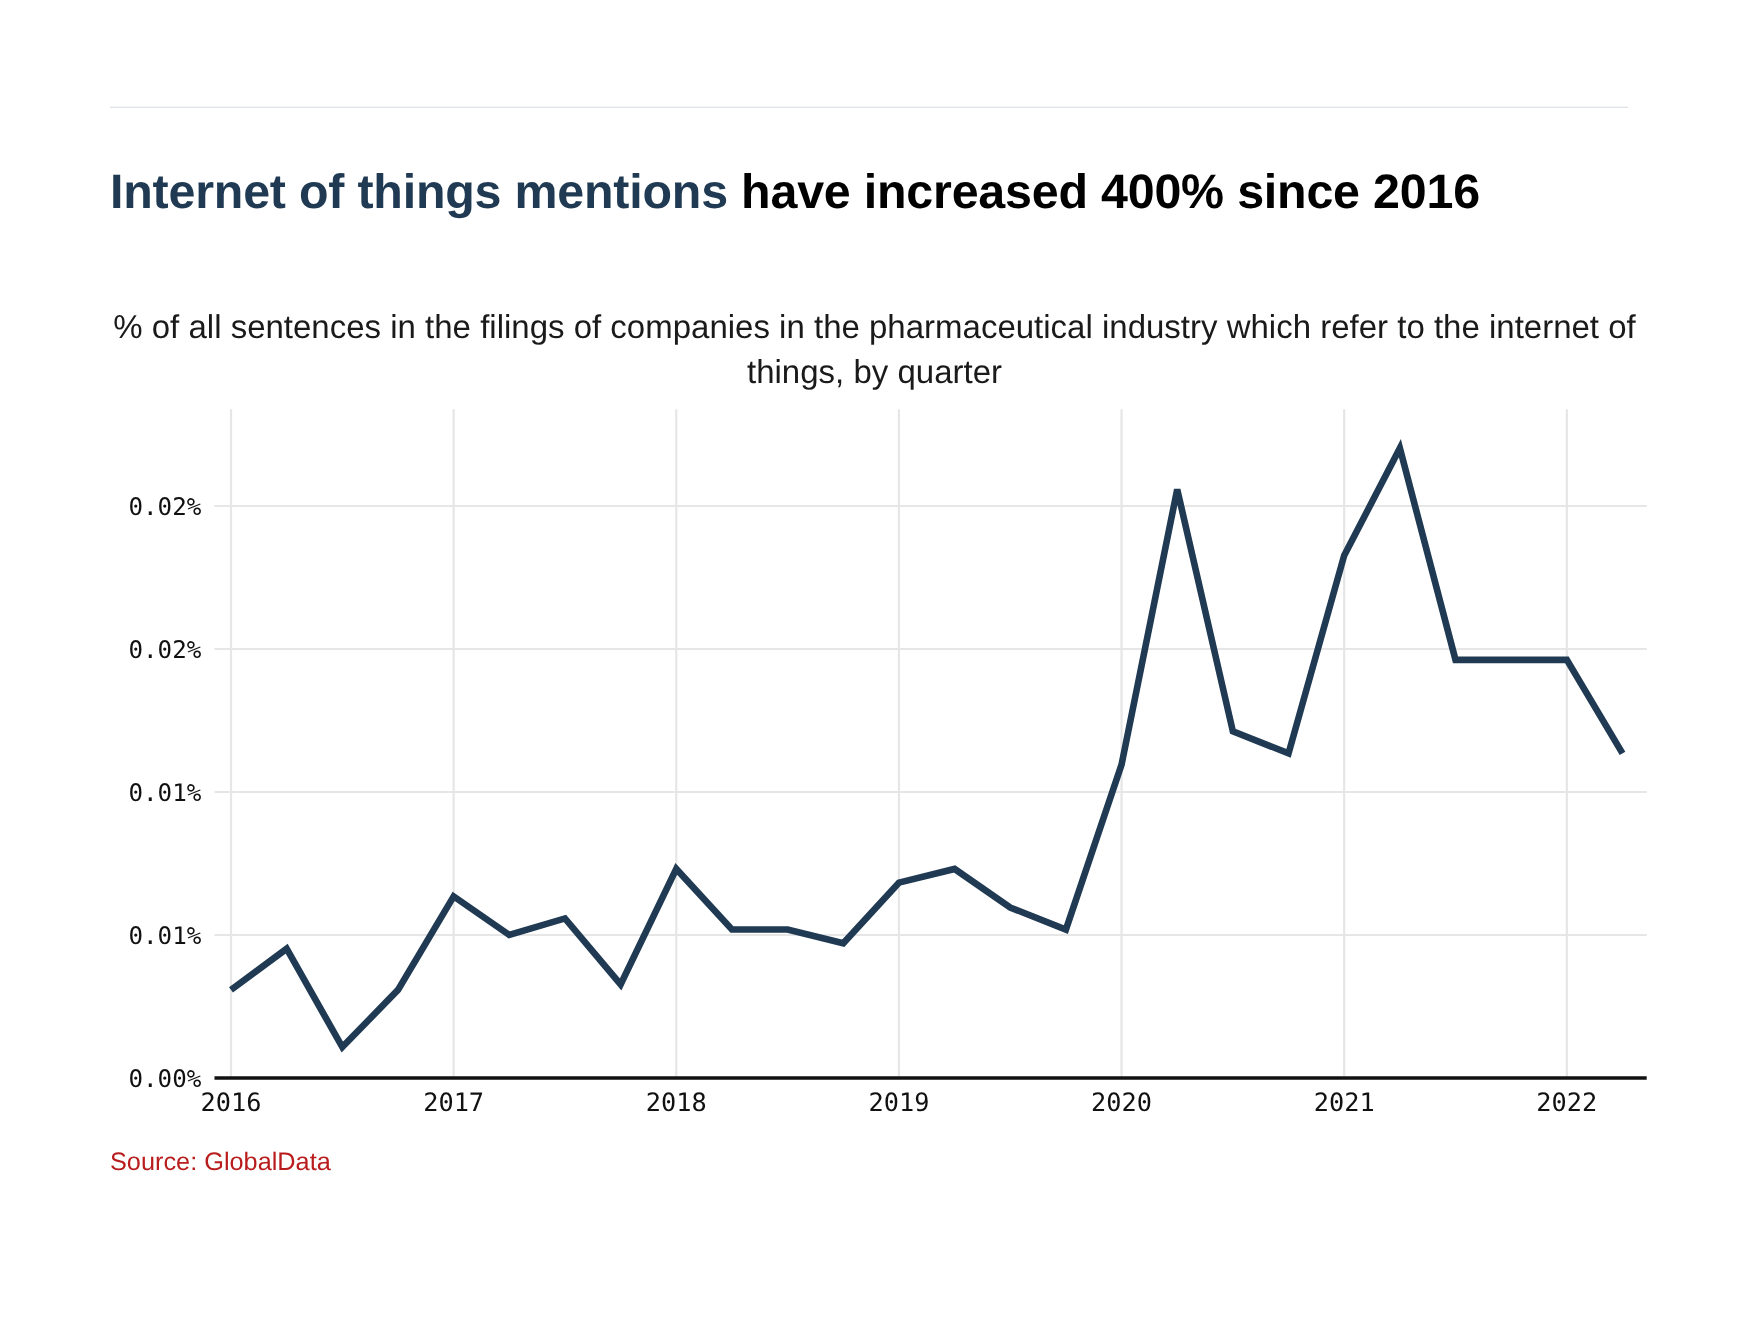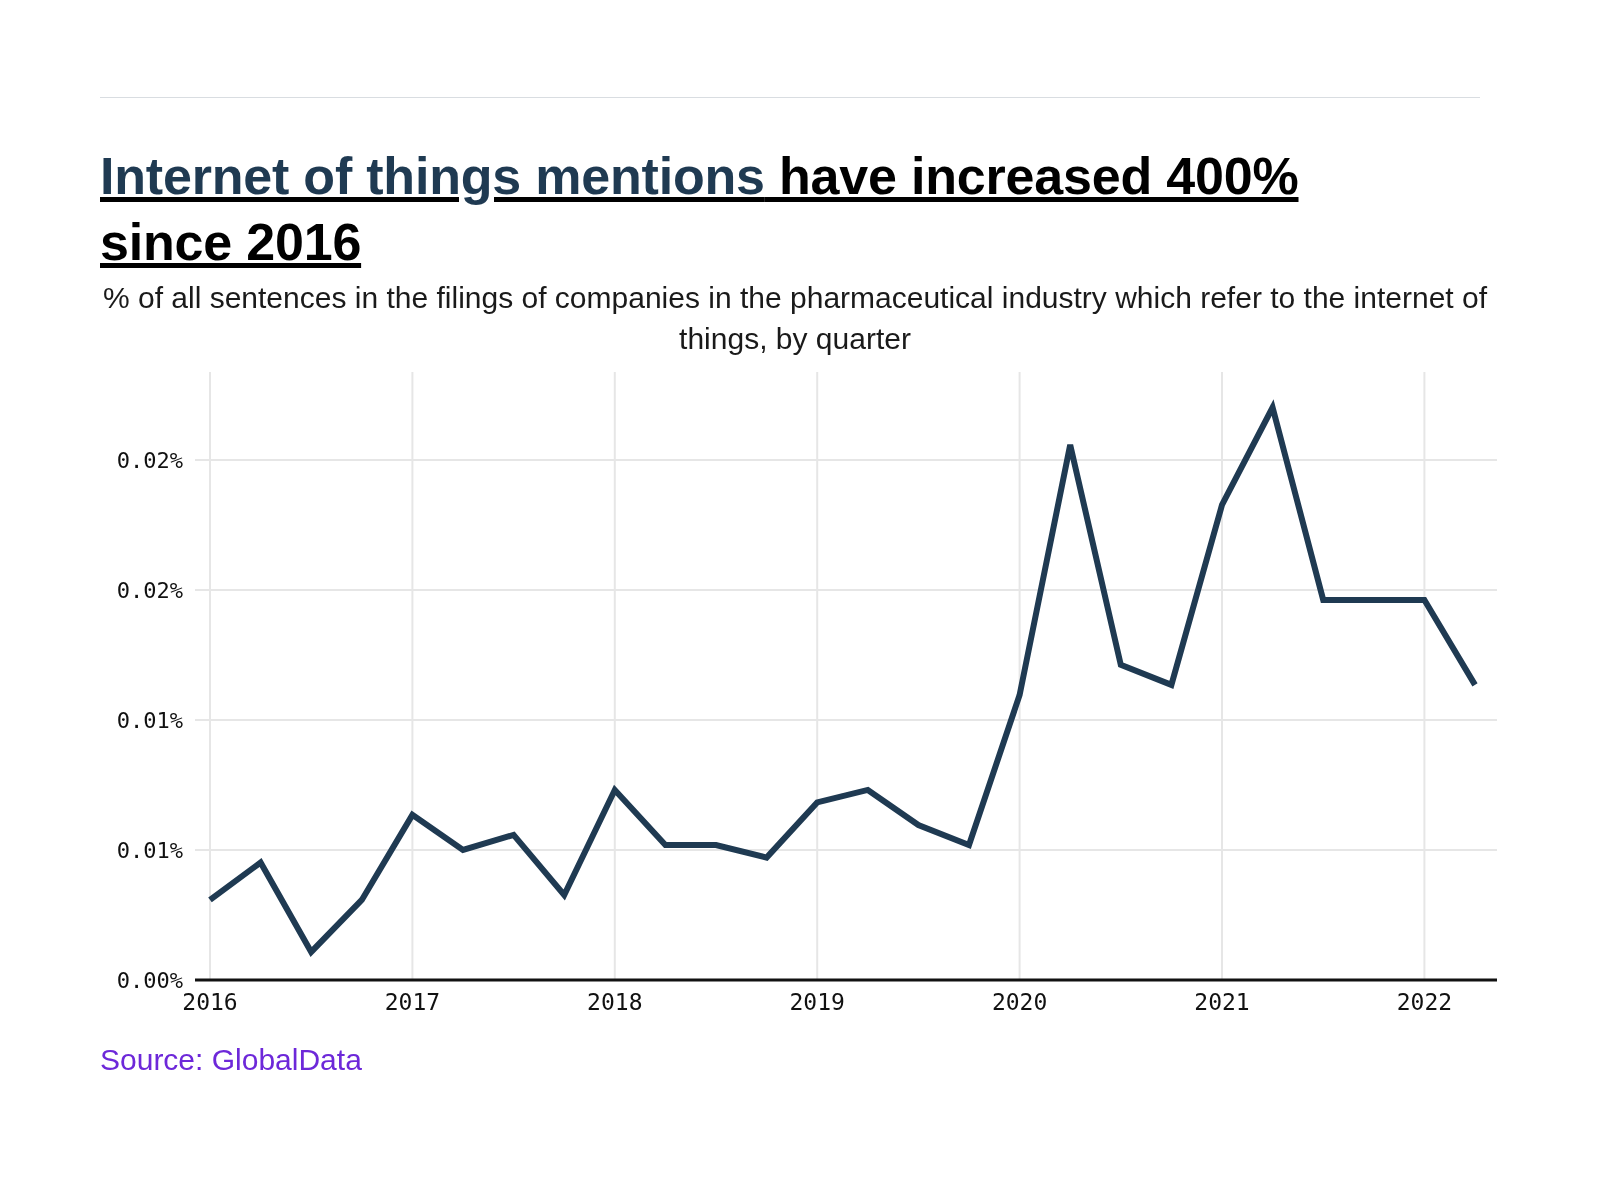--- a/index.html
+++ b/index.html
@@ -26,28 +26,27 @@
     position: absolute;
     left: 100px;
     top: 97px;
     width: 1380px;
     height: 1px;
     background: #d9dde1;
   }
   .headline {
     position: absolute;
     left: 100px;
-    top: 108px;
+    top: 118px;
     width: 1340px;
-    font-size: 52px;
+    font-size: 44px;
     line-height: 1.27;
     font-weight: 700;
     letter-spacing: -0.2px;
     color: #000000;
-    text-decoration: underline;
   }
   .headline .hl-accent {
     color: #1f3a52;
   }
   .subtitle {
     position: absolute;
     left: 100px;
     top: 247px;
     width: 1390px;
     font-size: 30px;
@@ -60,22 +59,22 @@
     position: absolute;
     left: 0;
     top: 0;
     width: 1600px;
     height: 1200px;
   }
   .source {
     position: absolute;
     left: 100px;
     top: 1043px;
-    font-size: 30px;
-    color: #6d28d9;
+    font-size: 23px;
+    color: #b91c1c;
     font-weight: 400;
   }
   .axis-label-y {
     font-family: "DejaVu Sans Mono", "Liberation Mono", monospace;
     font-size: 22px;
     fill: #111111;
   }
   .axis-label-x {
     font-family: "DejaVu Sans Mono", "Liberation Mono", monospace;
     font-size: 23px;

